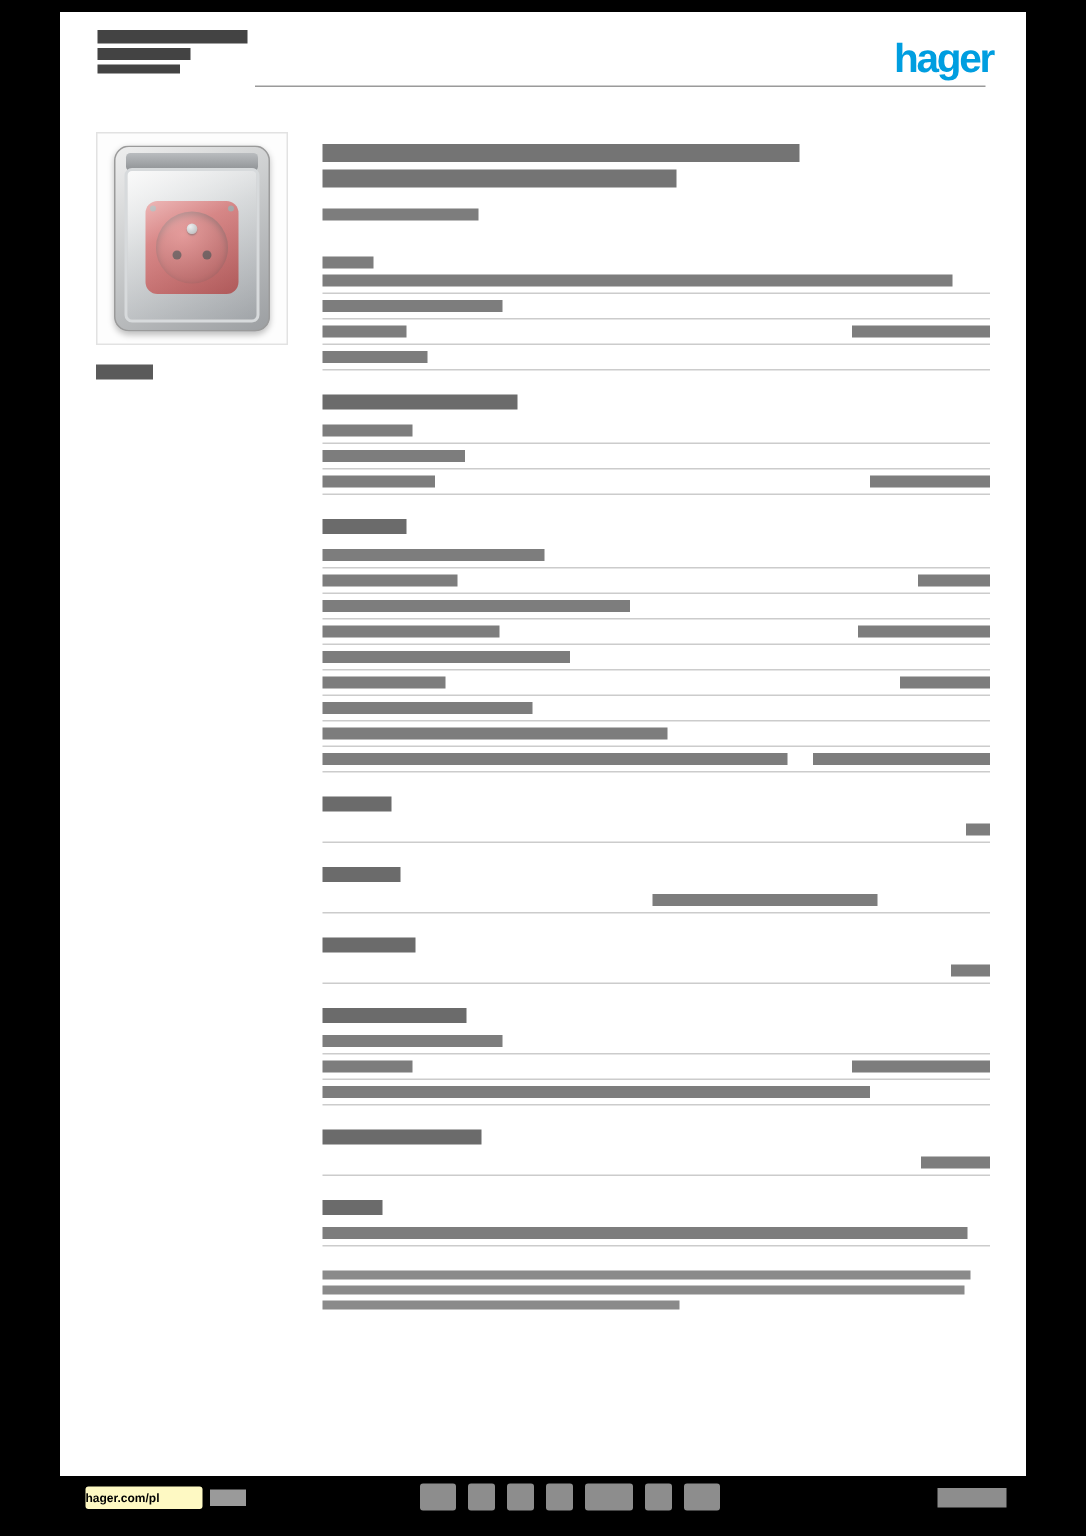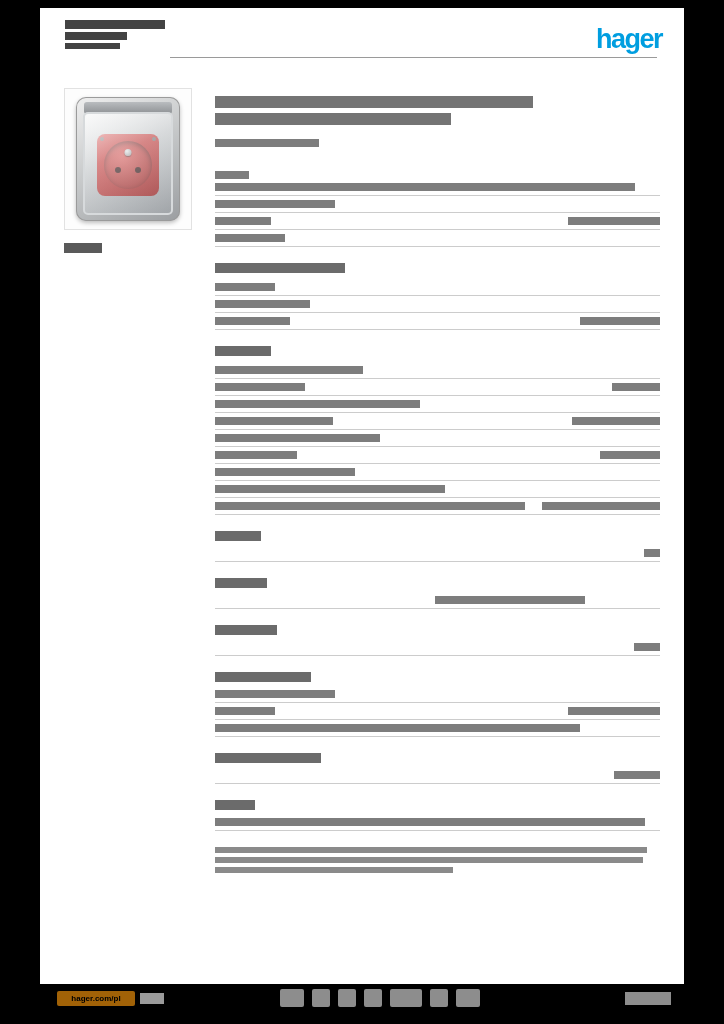--- a/index.html
+++ b/index.html
@@ -49,22 +49,22 @@
         background:linear-gradient(155deg,rgba(255,255,255,.8) 0%,rgba(235,238,240,.45) 40%,rgba(160,166,172,.35) 100%);}
   .badge{position:absolute;left:24px;top:235px;width:38px;height:10px;background:#5a5a5a;}
 
   
   .content{position:absolute;left:175px;top:88px;width:445px;}
   .specrow{position:relative;border-bottom:1px solid #cccccc;padding:4px 0;min-height:8px;}
   .specrow .right{position:absolute;right:0;top:4px;}
   .note-line{background:#8a8a8a;height:6px;margin-top:4px;}
 
   
-  .f-site{position:absolute;left:57px;top:991px;width:78px;height:15px;background:#a16207;border-radius:2px;
-          font-size:8px;line-height:15px;text-align:center;color:#000;font-weight:bold;}
+  .f-site{position:absolute;left:57px;top:991px;width:78px;height:15px;background:#fef9c3;border-radius:2px;
+          font-size:8px;line-height:15px;color:#000;font-weight:bold;}
   .f-ext{position:absolute;left:140px;top:993px;width:24px;height:11px;background:#9a9a9a;}
   .f-icons{position:absolute;left:280px;top:988px;display:flex;gap:8px;align-items:center;height:20px;}
   .f-icon{height:18px;background:#8d8d8d;border-radius:2px;}
   .f-page{position:absolute;left:625px;top:992px;width:46px;height:13px;background:#8d8d8d;}
 </style>
 </head>
 <body>
 
 <div class="page">
 

